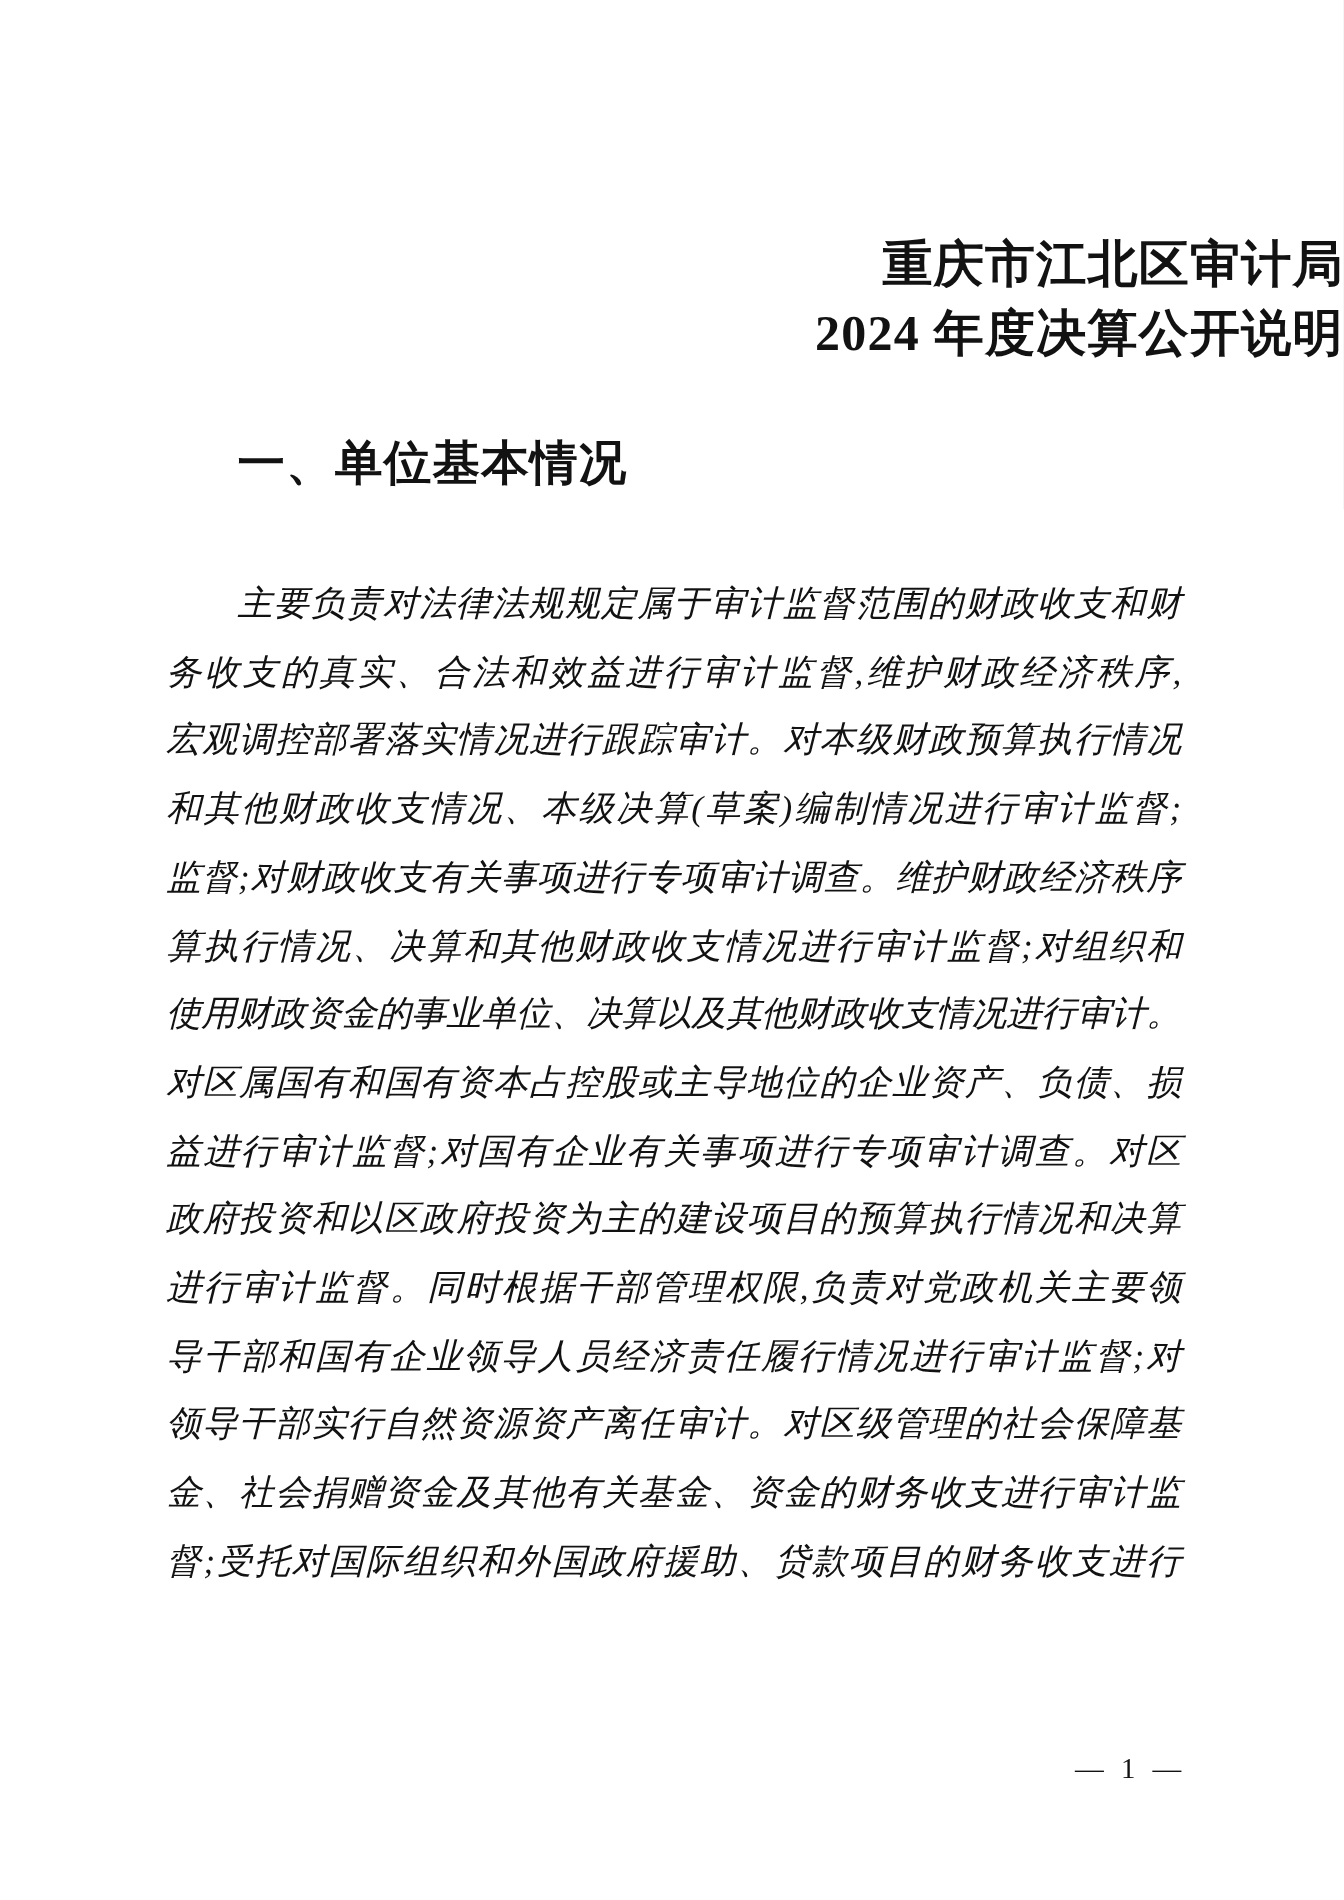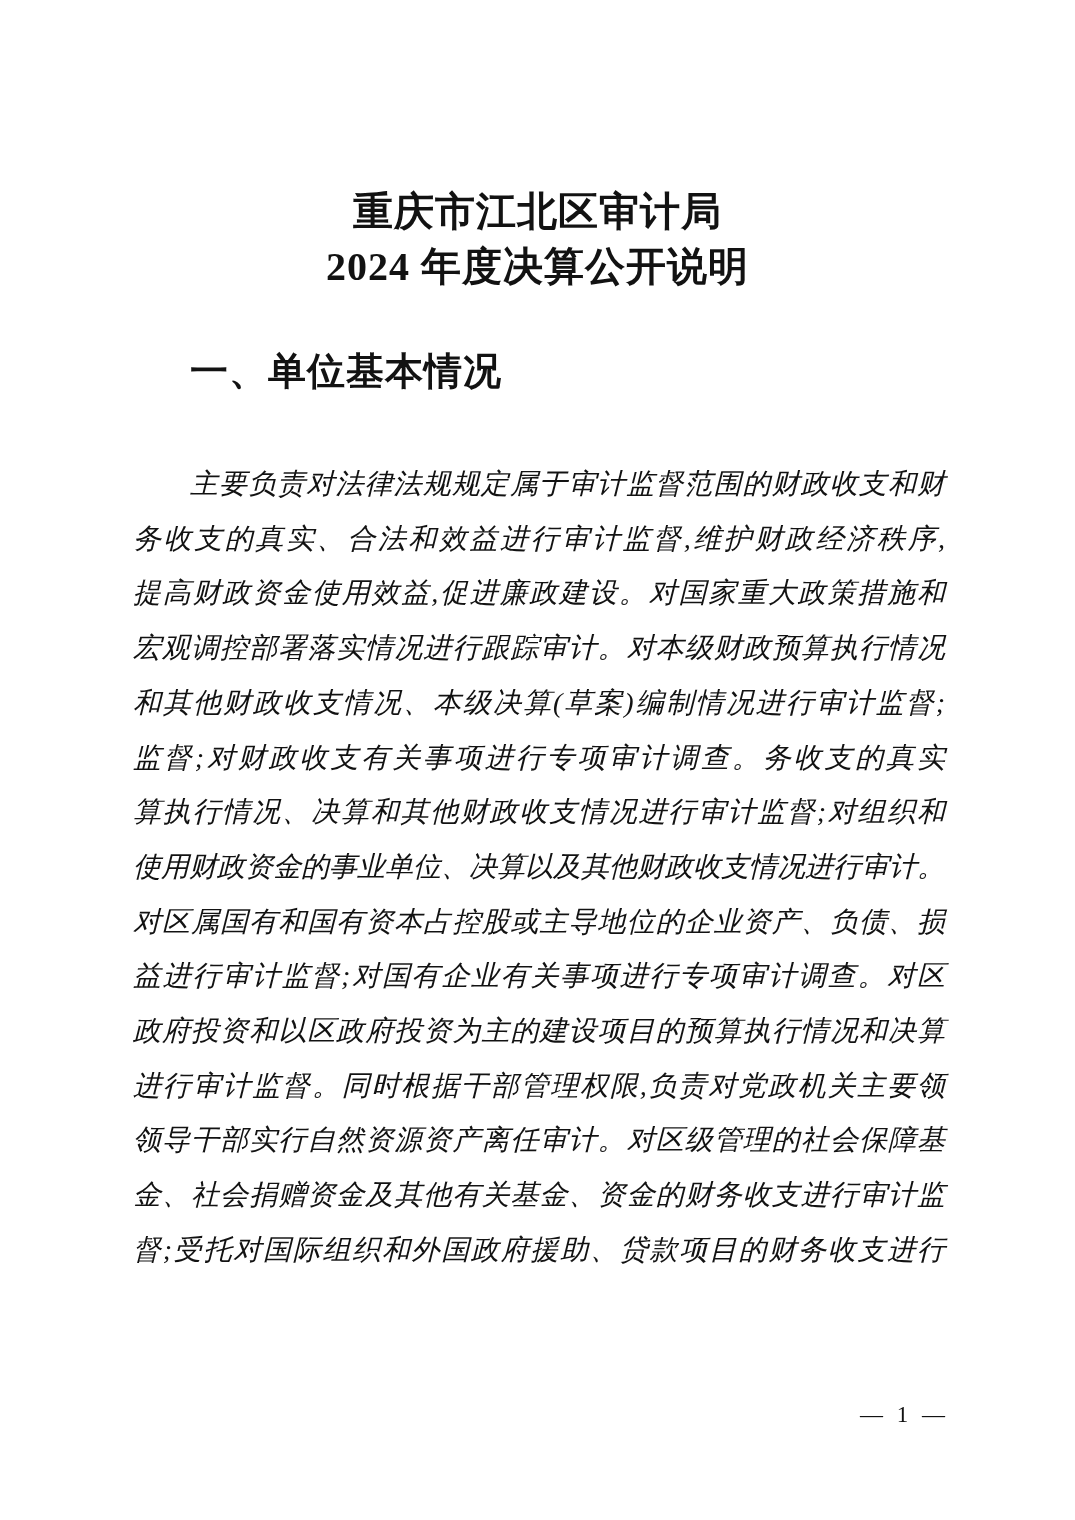--- a/index.html
+++ b/index.html
@@ -15,21 +15,21 @@
     background: #ffffff;
     color: #121212;
     font-family: "Liberation Serif", "DejaVu Serif", serif;
     overflow: hidden;
   }
   .doc-title {
     position: absolute;
     top: 184px;
     left: 0;
     width: 100%;
-    text-align: center;
+    text-align: right;
     font-weight: bold;
     font-size: 40px;
     line-height: 55px;
     letter-spacing: 1px;
     font-family: "Liberation Serif", "DejaVu Serif", serif;
   }
   .section-heading {
     position: absolute;
     top: 354px;
     left: 190px;
@@ -85,30 +85,30 @@
     <div>重庆市江北区审计局</div>
     <div>2024 年度决算公开说明</div>
   </div>
 
   <div class="section-heading">一、单位基本情况</div>
 
 
   <div class="body-text">
     <div class="body-line first-line">主要负责对法律法规规定属于审计监督范围的财政收支和财</div>
     <div class="body-line">务收支的真实、合法和效益进行审计监督,维护财政经济秩序,</div>
-    <div class="body-line">提高财政资金使用效益,促进廉政建设。对国家重大政策措施和</div>
     <div class="body-line">宏观调控部署落实情况进行跟踪审计。对本级财政预算执行情况</div>
     <div class="body-line">和其他财政收支情况、本级决算(草案)编制情况进行审计监督;</div>
-    <div class="body-line">监督;对财政收支有关事项进行专项审计调查。务收支的真实</div>
+    <div class="body-line">监督;对财政收支有关事项进行专项审计调查。维护财政经济秩序</div>
     <div class="body-line">算执行情况、决算和其他财政收支情况进行审计监督;对组织和</div>
     <div class="body-line">使用财政资金的事业单位、决算以及其他财政收支情况进行审计。</div>
     <div class="body-line">对区属国有和国有资本占控股或主导地位的企业资产、负债、损</div>
     <div class="body-line">益进行审计监督;对国有企业有关事项进行专项审计调查。对区</div>
     <div class="body-line">政府投资和以区政府投资为主的建设项目的预算执行情况和决算</div>
     <div class="body-line">进行审计监督。同时根据干部管理权限,负责对党政机关主要领</div>
+    <div class="body-line">导干部和国有企业领导人员经济责任履行情况进行审计监督;对</div>
     <div class="body-line">领导干部实行自然资源资产离任审计。对区级管理的社会保障基</div>
     <div class="body-line">金、社会捐赠资金及其他有关基金、资金的财务收支进行审计监</div>
     <div class="body-line">督;受托对国际组织和外国政府援助、贷款项目的财务收支进行</div>
   </div>
 
   <div class="page-number">— 1 —</div>
 
 </div>
 
 </body></html>

